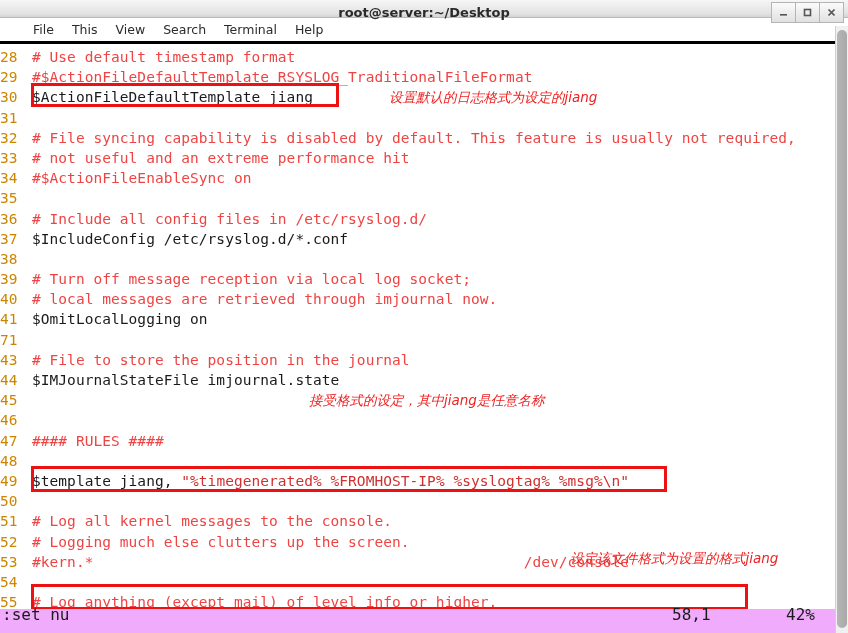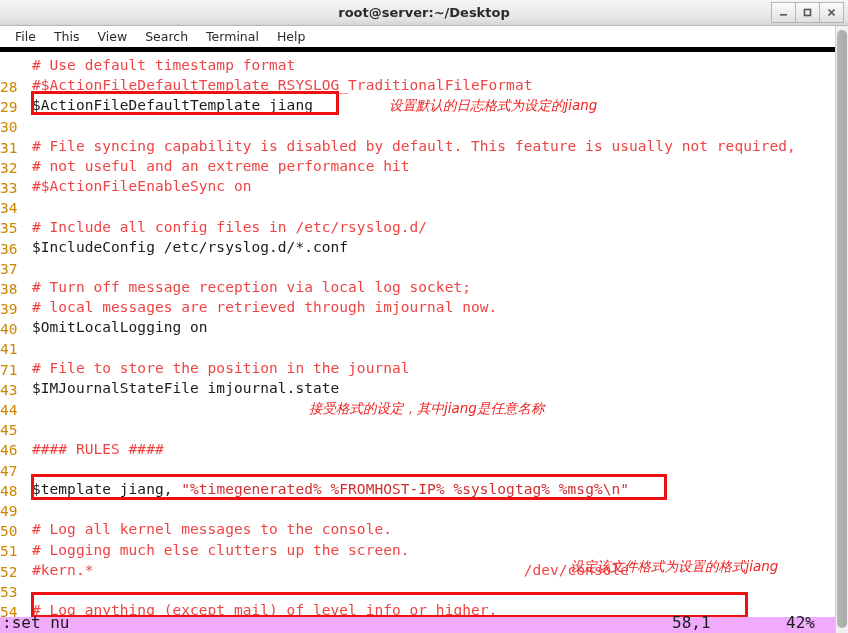--- a/index.html
+++ b/index.html
@@ -14,21 +14,21 @@
     position: relative;
     width: 848px;
     height: 633px;
     overflow: hidden;
     background: #ffffff;
   }
 
   
   .titlebar {
     position: relative;
-    height: 26px;
+    height: 18px;
     background: linear-gradient(to bottom, #f6f6f6 0%, #ebebeb 45%, #e2e2e2 80%, #d4d4d4 100%);
     border-bottom: 1px solid #b8b8b8;
     box-sizing: border-box;
   }
   .title-text {
     position: absolute;
     left: 0; right: 0; top: 0;
     line-height: 25px;
     text-align: center;
     font-family: "DejaVu Sans", "Liberation Sans", sans-serif;
@@ -60,22 +60,22 @@
     cursor: pointer;
   }
   .win-btn svg { display: block; }
 
   
   .menubar {
     height: 26px;
     background: #ffffff;
     display: flex;
     align-items: center;
-    padding-left: 6px;
-    border-bottom: 5px solid #000000;
+    padding-left: 24px;
+    border-bottom: 3px solid #000000;
     box-sizing: border-box;
   }
   .menu-item {
     font-family: "DejaVu Sans", "Liberation Sans", sans-serif;
     font-size: 12.5px;
     color: #2b2b2b;
     padding: 2px 9px;
     cursor: default;
     white-space: nowrap;
   }
@@ -102,21 +102,20 @@
     letter-spacing: 0.05px;
   }
   .lnum {
     color: #cd8500;
     width: 32px;
     min-width: 32px;
     text-align: left;
     padding-right: 6px;
     box-sizing: border-box;
     user-select: none;
-    margin-top: 22px;
   }
   .ltxt { color: #1a1a1a; }
   .cmt  { color: #ef4444; }
   .str  { color: #d03030; }
 
   
   .statusbar {
     position: relative;
     height: 24px;
     background: #f0abfc;

